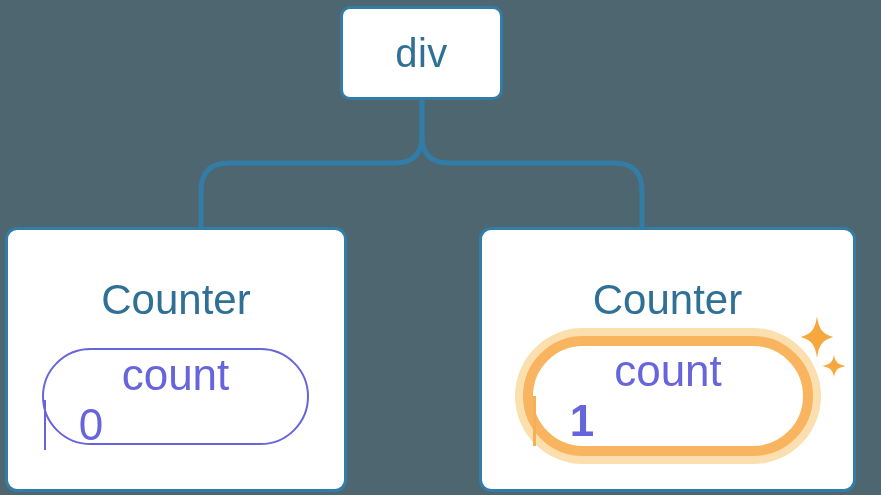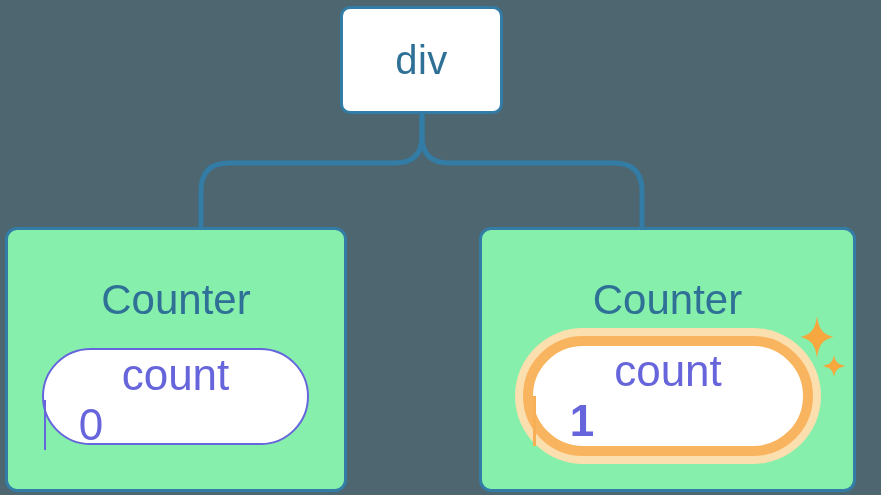--- a/index.html
+++ b/index.html
@@ -4,31 +4,31 @@
 <style>
   html,body { margin:0; padding:0; background:#4D6670; }
   .canvas {
     position:relative; width:881px; height:495px; overflow:hidden;
     background:#4D6670;
     font-family:"Liberation Sans", sans-serif;
   }
   .connector { position:absolute; left:0; top:0; }
 
   .root-node {
-    position:absolute; left:340px; top:6px; width:163px; height:108px;
+    position:absolute; left:340px; top:6px; width:163px; height:94px;
     background:#FFFFFF; border:3px solid #337CA6; border-radius:10px;
     box-sizing:border-box; display:flex; align-items:center; justify-content:center;
   }
   .root-node .node-label {
     color:#2F7096; font-size:40px; font-weight:500; letter-spacing:0.5px;
   }
 
   .card {
     position:absolute; top:227px; height:265px;
-    background:#86efac; border:3px solid #337CA6; border-radius:12px;
+    background:#ffffff; border:3px solid #337CA6; border-radius:12px;
     box-sizing:border-box;
   }
   .card.left  { left:5px;  width:342px; }
   .card.right { left:479px; width:377px; }
 
   .card-title {
     position:absolute; top:46px; left:0; width:100%; text-align:center;
     color:#2F7096; font-size:42px; font-weight:500;
   }
 

